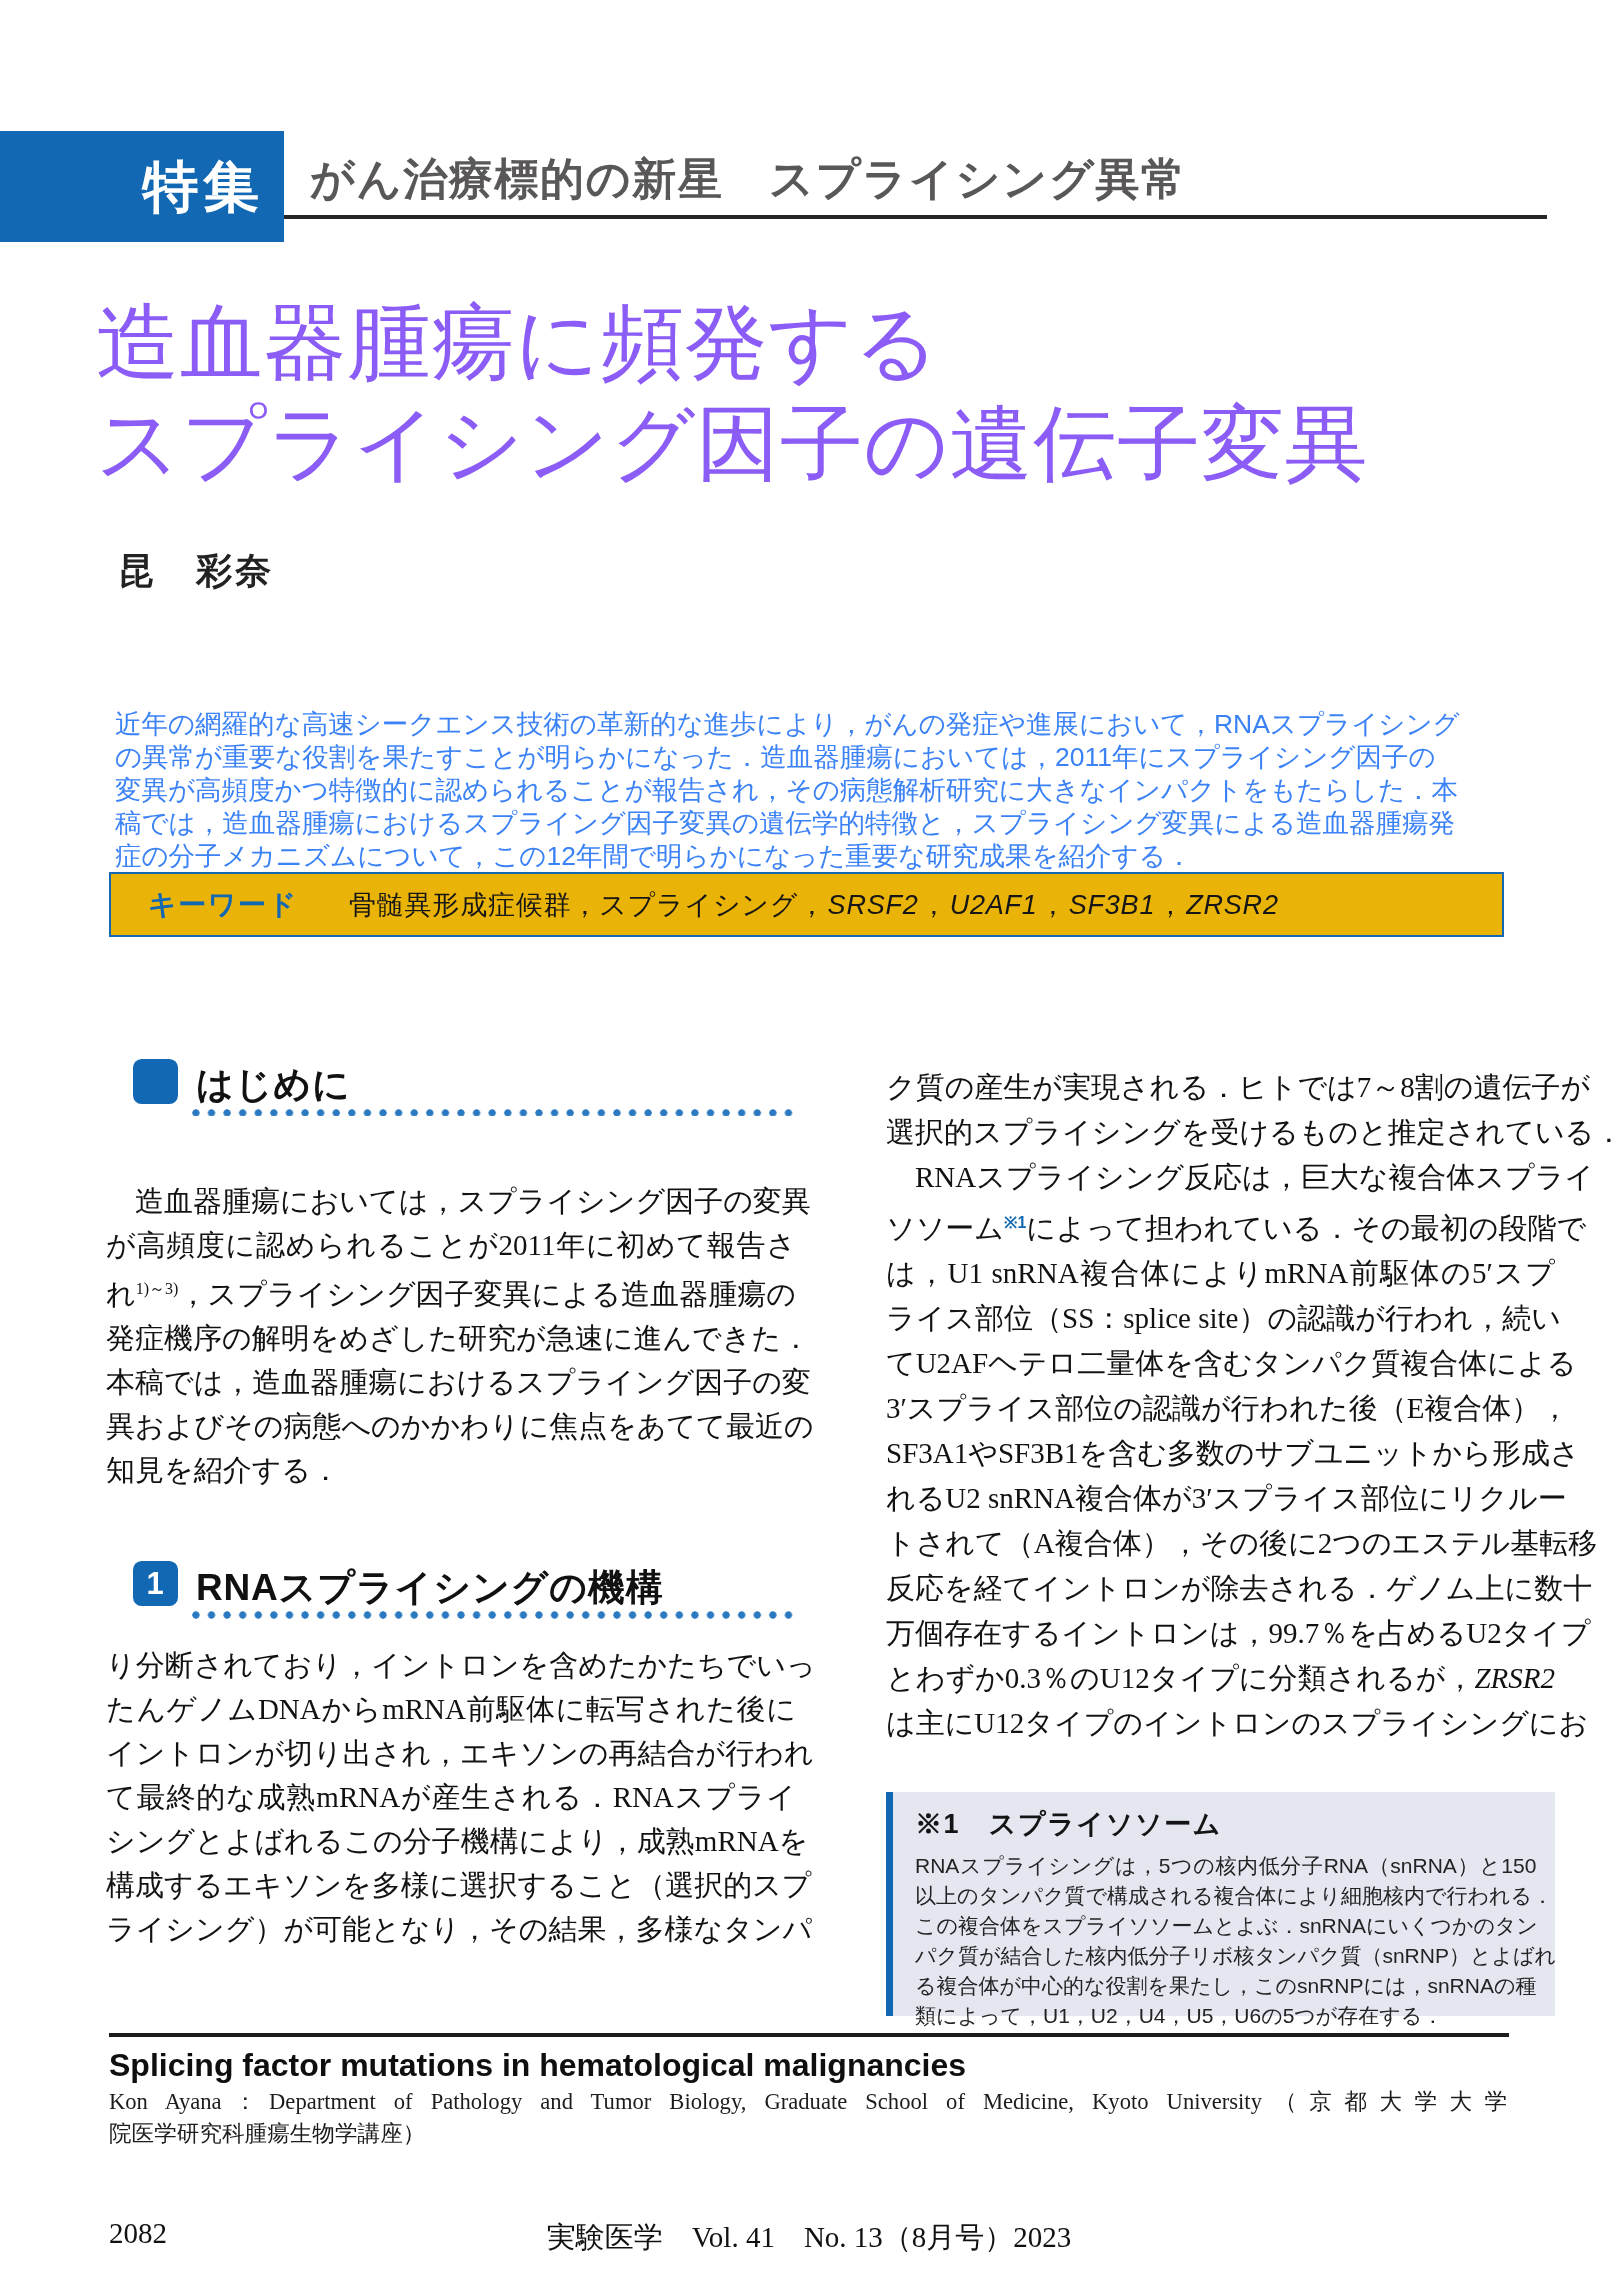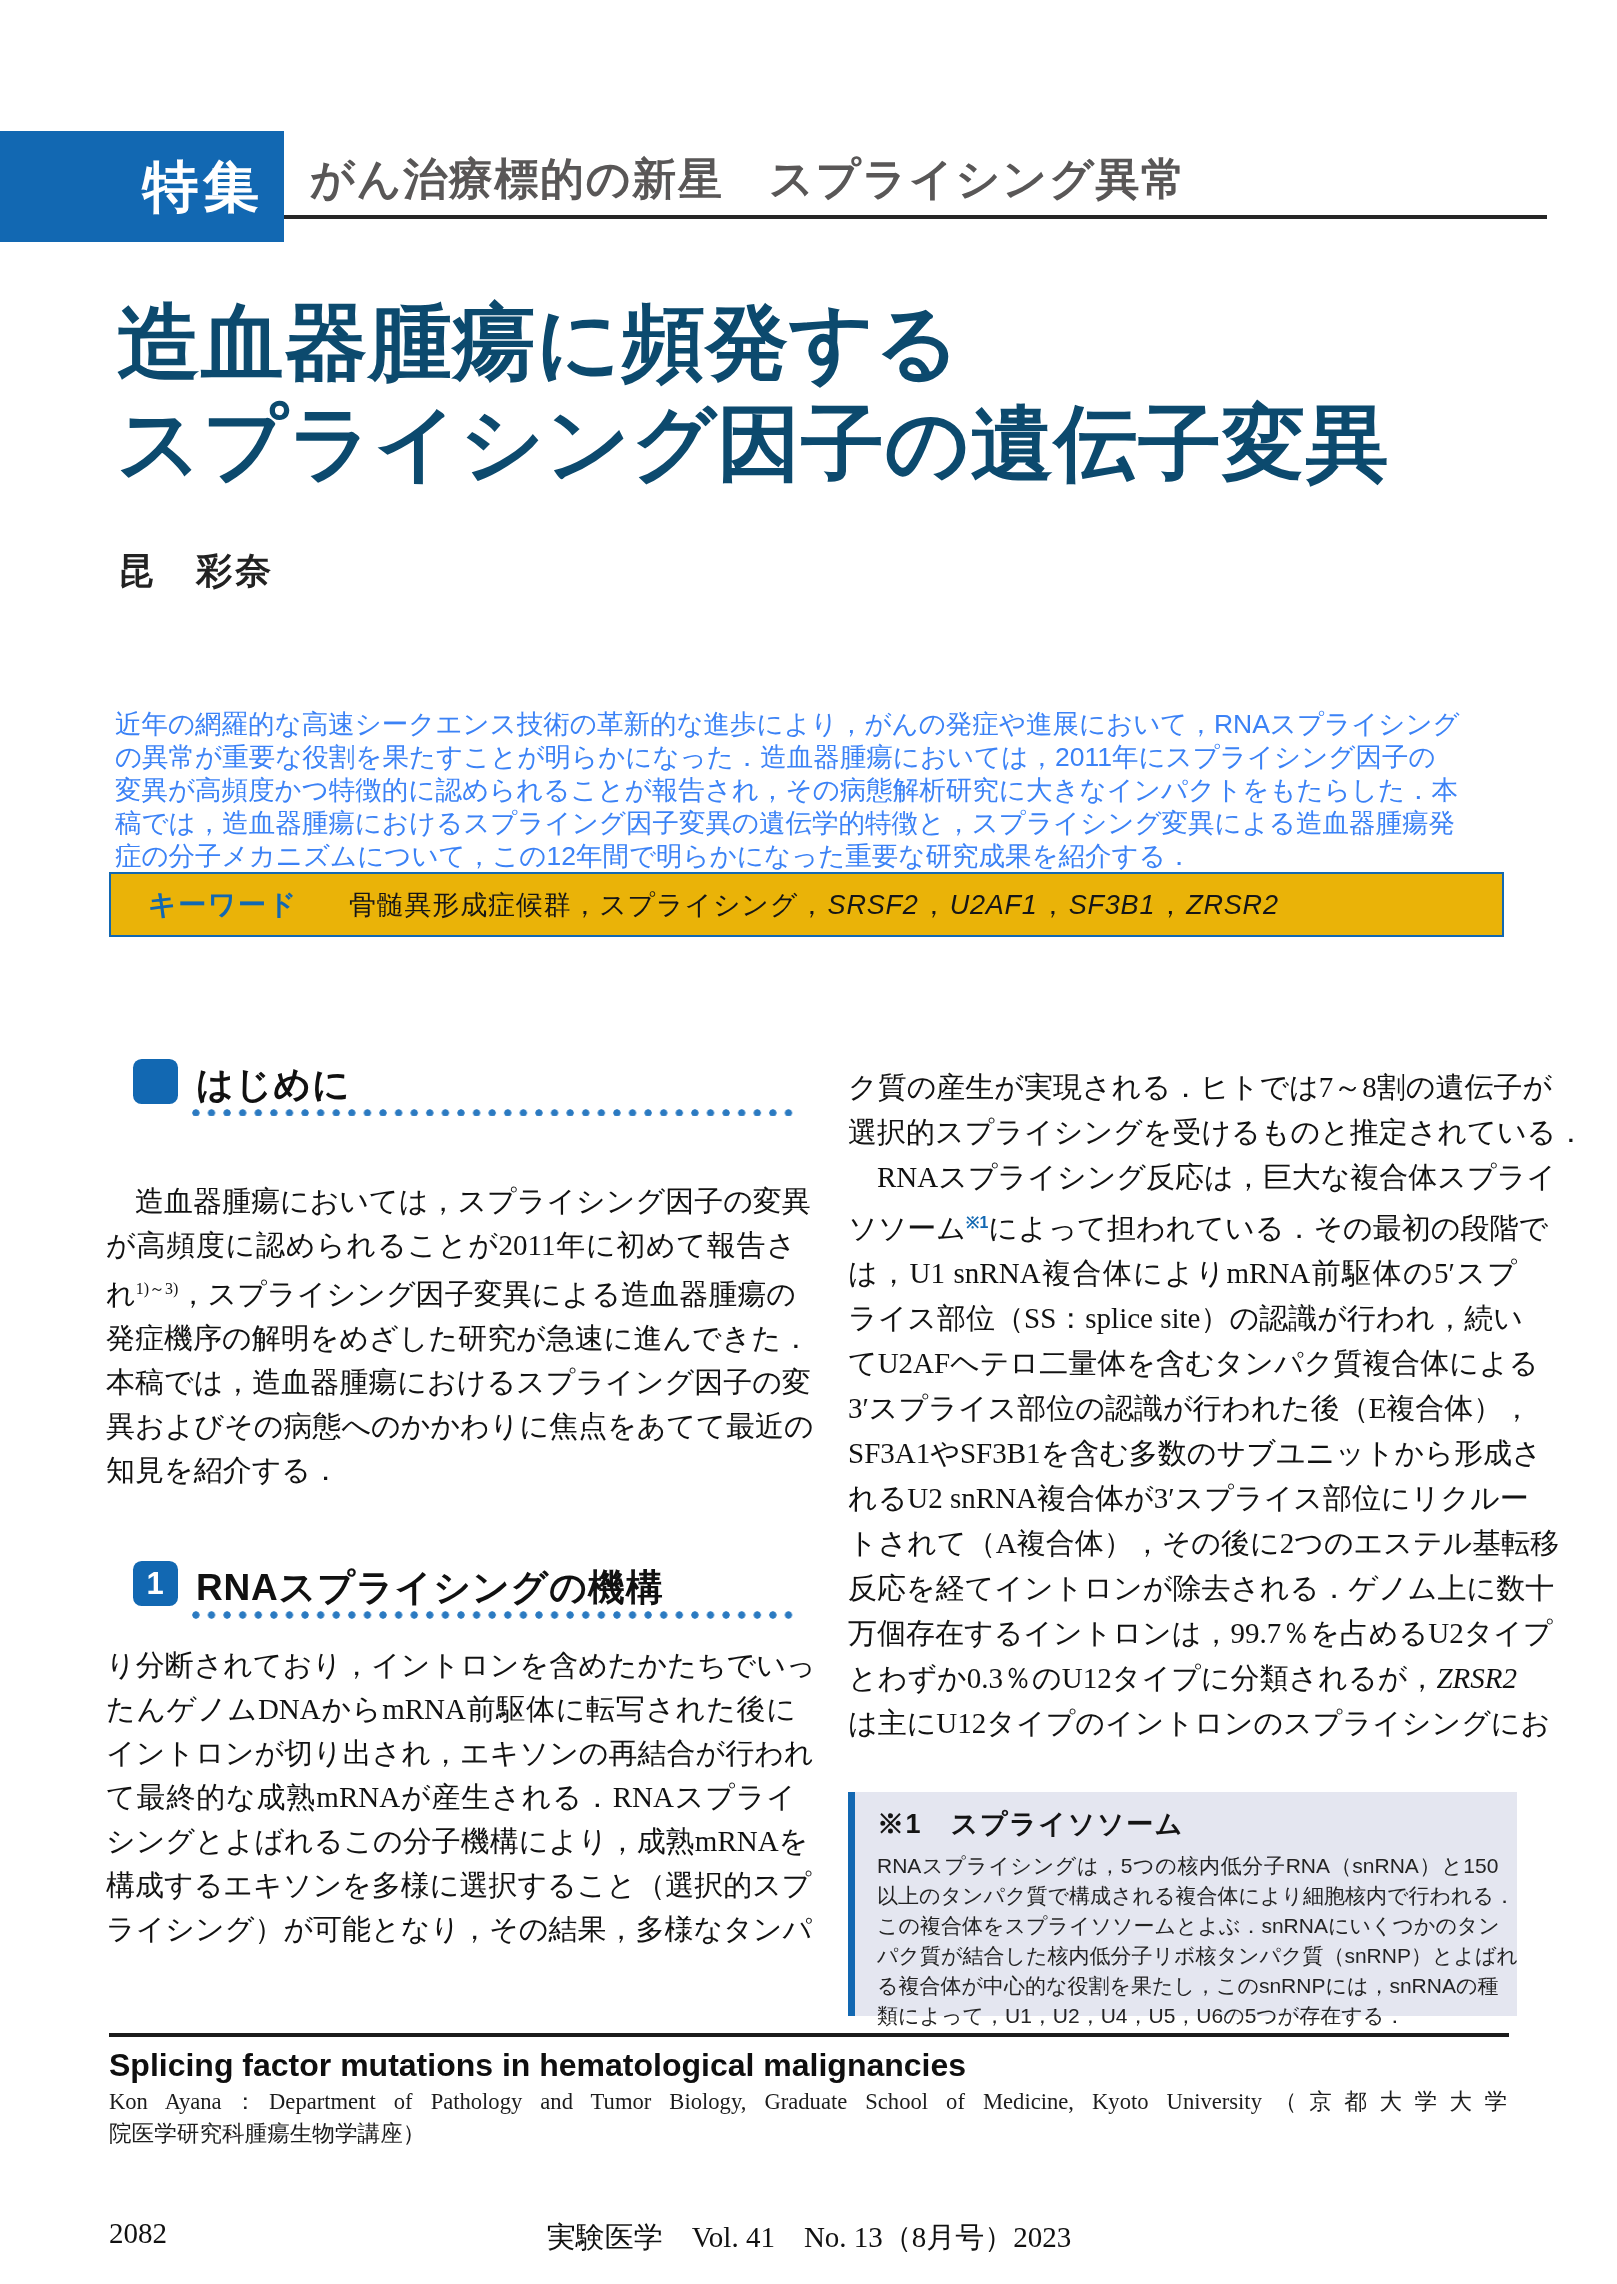--- a/index.html
+++ b/index.html
@@ -17,42 +17,42 @@
 
   
   #badge{position:absolute;left:0;top:87px;width:284px;height:111px;background:var(--accent);}
   #badge .lbl{position:absolute;right:20px;top:0;height:111px;line-height:111px;
       font-family:"Liberation Sans",sans-serif;font-weight:bold;font-size:56px;color:#fff;letter-spacing:4.7px;}
   #hrule{position:absolute;left:284px;top:171px;width:1263px;height:3.9px;background:#262626;}
   #series{position:absolute;left:310px;top:100px;height:69px;line-height:69px;
       font-family:"Liberation Sans",sans-serif;font-weight:bold;font-size:44px;color:var(--gray);letter-spacing:1.6px;}
 
   
-  #title{position:absolute;left:117px;top:248px;font-family:"Liberation Sans",sans-serif;
-      font-weight:700;font-size:83px;line-height:101px;color:#0c4a6e;letter-spacing:0.8px;}
+  #title{position:absolute;left:96px;top:248px;font-family:"Liberation Sans",sans-serif;
+      font-weight:400;font-size:83px;line-height:101px;color:#8b5cf6;letter-spacing:0.8px;}
   #author{position:absolute;left:118px;top:503px;font-family:"Liberation Sans",sans-serif;
       font-weight:600;font-size:36px;color:#222;letter-spacing:3.1px;}
 
   
   #abstract{position:absolute;left:115px;top:664px;width:1389px;
       font-family:"Liberation Sans",sans-serif;font-size:26.5px;line-height:33px;color:#3b82f6;}
 
   
   #kwbox{position:absolute;left:109px;top:828px;width:1395px;height:65px;
       border:2.3px solid var(--accent);background:#eab308;display:flex;align-items:center;}
   #kwbox .kwlabel{font-family:"Liberation Sans",sans-serif;font-weight:bold;font-size:28px;
       color:var(--accent);padding-left:37px;letter-spacing:1.6px;white-space:nowrap;}
   #kwbox .kwtext{font-family:"Liberation Sans",sans-serif;font-size:27px;color:#161616;
       padding-left:51px;letter-spacing:0.8px;}
   #kwbox .kwtext i{padding:0 1.6px;}
 
   
   .col{position:absolute;}
   #leftcol{left:106px;top:1010px;width:690px;height:958px;}
-  #rightcol{left:848px;top:1004px;width:669px;height:982px;}
+  #rightcol{left:886px;top:1004px;width:669px;height:982px;}
 
   .sechead{position:absolute;left:0;width:100%;height:48px;}
   .sechead .sq{position:absolute;left:26.5px;top:0;width:45px;height:45px;border-radius:8.6px;
       background:var(--accent);color:#fff;font-family:"Liberation Sans",sans-serif;font-weight:bold;
       font-size:31px;text-align:center;line-height:45px;}
   .sechead .ht{position:absolute;left:90px;top:1.6px;font-family:"Liberation Sans",sans-serif;
       font-weight:bold;font-size:37px;color:#111;letter-spacing:0.8px;white-space:nowrap;}
   .sechead .dots{position:absolute;left:86px;right:0;top:50px;height:7.8px;
       background-image:radial-gradient(circle at 3.9px 3.9px,var(--dot) 3.3px,transparent 3.9px);
       background-size:15.6px 7.8px;background-repeat:repeat-x;}

